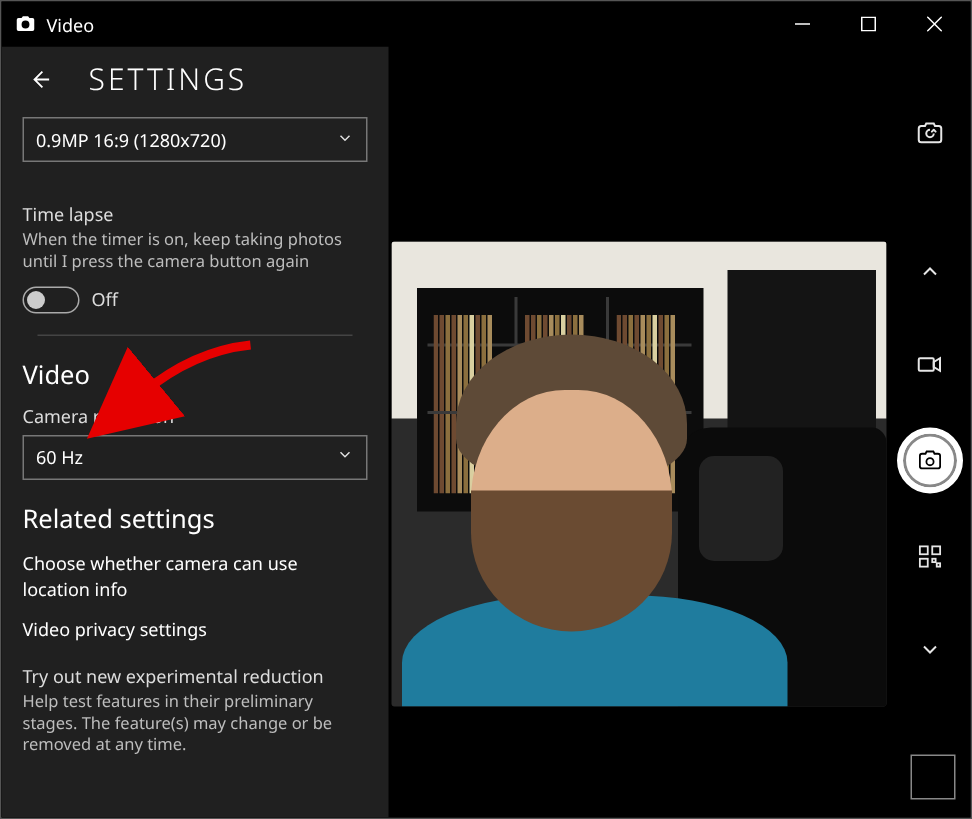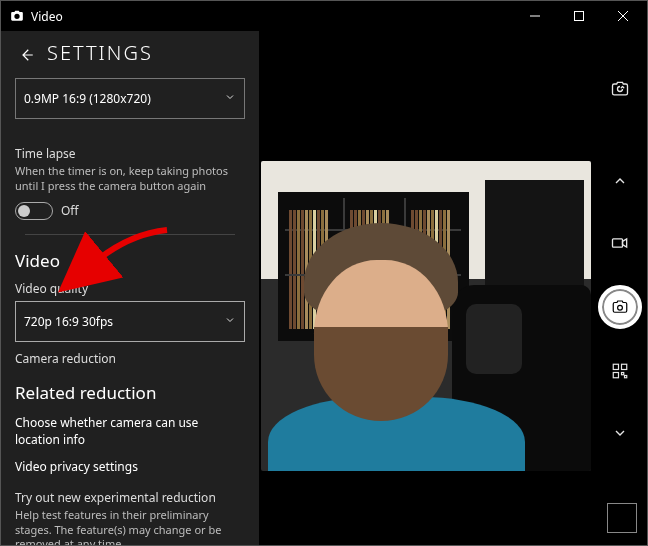--- a/index.html
+++ b/index.html
@@ -33,24 +33,24 @@
   .chair-pad { position: absolute; top: 10%; left: 10%; width: 40%; height: 38%; background: #222; border-radius: 10px; }
   .reticle { position: absolute; right: 10px; bottom: 12px; width: 30px; height: 30px; border: 1px solid #888; }
 
   .rightbar { position: absolute; right: 0; top: 30px; bottom: 0; width: 54px; display: flex; flex-direction: column; align-items: center; justify-content: space-between; padding: 8px 0 40px; }
   .rb-top { display: flex; flex-direction: column; align-items: center; gap: 40px; margin-top: 0; }
   .rb-mid { display: flex; flex-direction: column; align-items: center; gap: 22px; }
   .rb-btn { width: 40px; height: 40px; display: flex; align-items: center; justify-content: center; color: #fff; opacity: 0.9; }
   .shutter { width: 44px; height: 44px; border-radius: 50%; background: #fff; display: flex; align-items: center; justify-content: center; color: #000; border: 4px solid #fff; box-shadow: inset 0 0 0 2px #888; }
 
   .panel { position: absolute; left: 0; top: 0; bottom: 0; width: 258px; background: rgba(34,34,34,0.94); padding: 6px 14px 10px 14px; overflow: hidden; font-size: 12px; color: #ddd; }
-  .panel-head { display: flex; align-items: flex-end; gap: 10px; padding: 2px 0 8px; }
+  .panel-head { display: flex; align-items: center; gap: 22px; padding: 2px 0 8px; }
   .back { width: 22px; height: 22px; display: flex; align-items: center; justify-content: center; color: #fff; }
   .panel-title { font-size: 20px; letter-spacing: 2px; font-weight: 300; color: #fff; }
-  .select { width: 100%; height: 41px; border: 1px solid #777; background: transparent; display: flex; align-items: center; justify-content: space-between; padding: 2px 8px; font-size: 12px; color: #fff; margin-top: 4px; }
+  .select { width: 100%; height: 30px; border: 1px solid #777; background: transparent; display: flex; align-items: center; justify-content: space-between; padding: 2px 8px; font-size: 12px; color: #fff; margin-top: 4px; }
   .select-highlight { border: 1px solid #aaa; }
   .section { margin-top: 26px; }
   .label { font-size: 12px; color: #ddd; }
   .desc { font-size: 11px; color: #bdbdbd; line-height: 1.35; margin-top: 2px; }
   .toggle-row { display: flex; align-items: center; gap: 8px; margin-top: 8px; }
   .toggle { width: 38px; height: 18px; border: 1px solid #aaa; border-radius: 10px; position: relative; background: transparent; }
   .toggle::after { content: ""; position: absolute; left: 2px; top: 2px; width: 12px; height: 12px; border-radius: 50%; background: #ccc; }
   .toggle-state { font-size: 12px; color: #ddd; }
   hr.sep { border: none; border-top: 1px solid #444; margin: 14px 10px; }
   .h2 { font-size: 17px; font-weight: 400; color: #fff; margin-top: 8px; }
@@ -216,35 +216,32 @@
         <div class="toggle-row">
           <div class="toggle"></div>
           <span class="toggle-state">Off</span>
         </div>
       </div>
 
       <hr class="sep">
 
       <div class="h2">Video</div>
 
+
       <div class="section" style="margin-top:8px">
-        <div class="label">Video quality</div>
-        <div class="select select-highlight">
-          <span>720p 16:9 30fps</span>
+        <div class="label">Camera reduction</div>
+        <div class="select">
+          <span>60 Hz</span>
           <span><svg width="12" height="12" viewBox="0 0 24 24" fill="none" stroke="#ddd" stroke-width="2">
                 <path d="M6 9l6 6 6-6"></path>
               </svg></span>
         </div>
       </div>
 
-      <div class="section" style="margin-top:8px">
-        <div class="label">Camera reduction</div>
-      </div>
-
-      <div class="h2" style="margin-top:14px">Related reduction</div>
+      <div class="h2" style="margin-top:14px">Related settings</div>
       <a class="link">Choose whether camera can use location info</a><br>
       <a class="link">Video privacy settings</a>
 
       <div class="section" style="margin-top:14px">
         <div class="label">Try out new experimental reduction</div>
         <div class="desc">Help test features in their preliminary stages. The feature(s) may change or be removed at any time.</div>
 
       </div>
 
       

